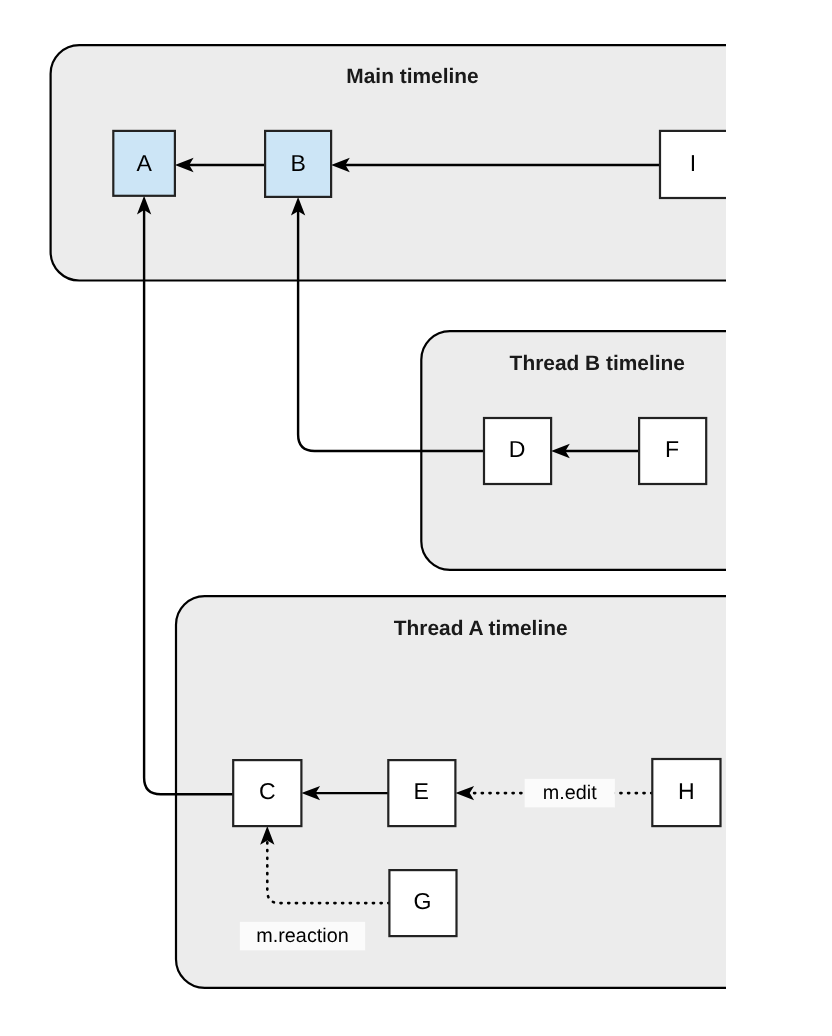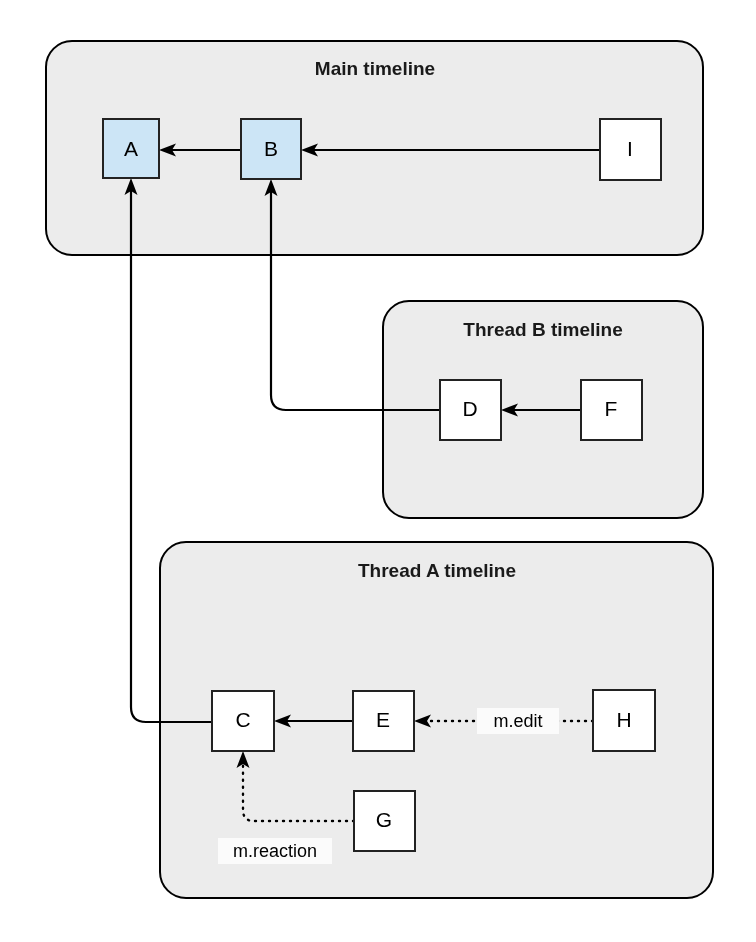--- a/index.html
+++ b/index.html
@@ -5,21 +5,21 @@
   html, body {
     margin: 0;
     padding: 0;
     background: #ffffff;
   }
   body {
     font-family: "Liberation Sans", sans-serif;
   }
   #diagram-root {
     position: relative;
-    width: 756px;
+    width: 660px;
     height: 942px;
     background: #ffffff;
     overflow: hidden;
   }
   #diagram-svg {
     position: absolute;
     top: 0;
     left: 0;
     width: 756px;
     height: 942px;

